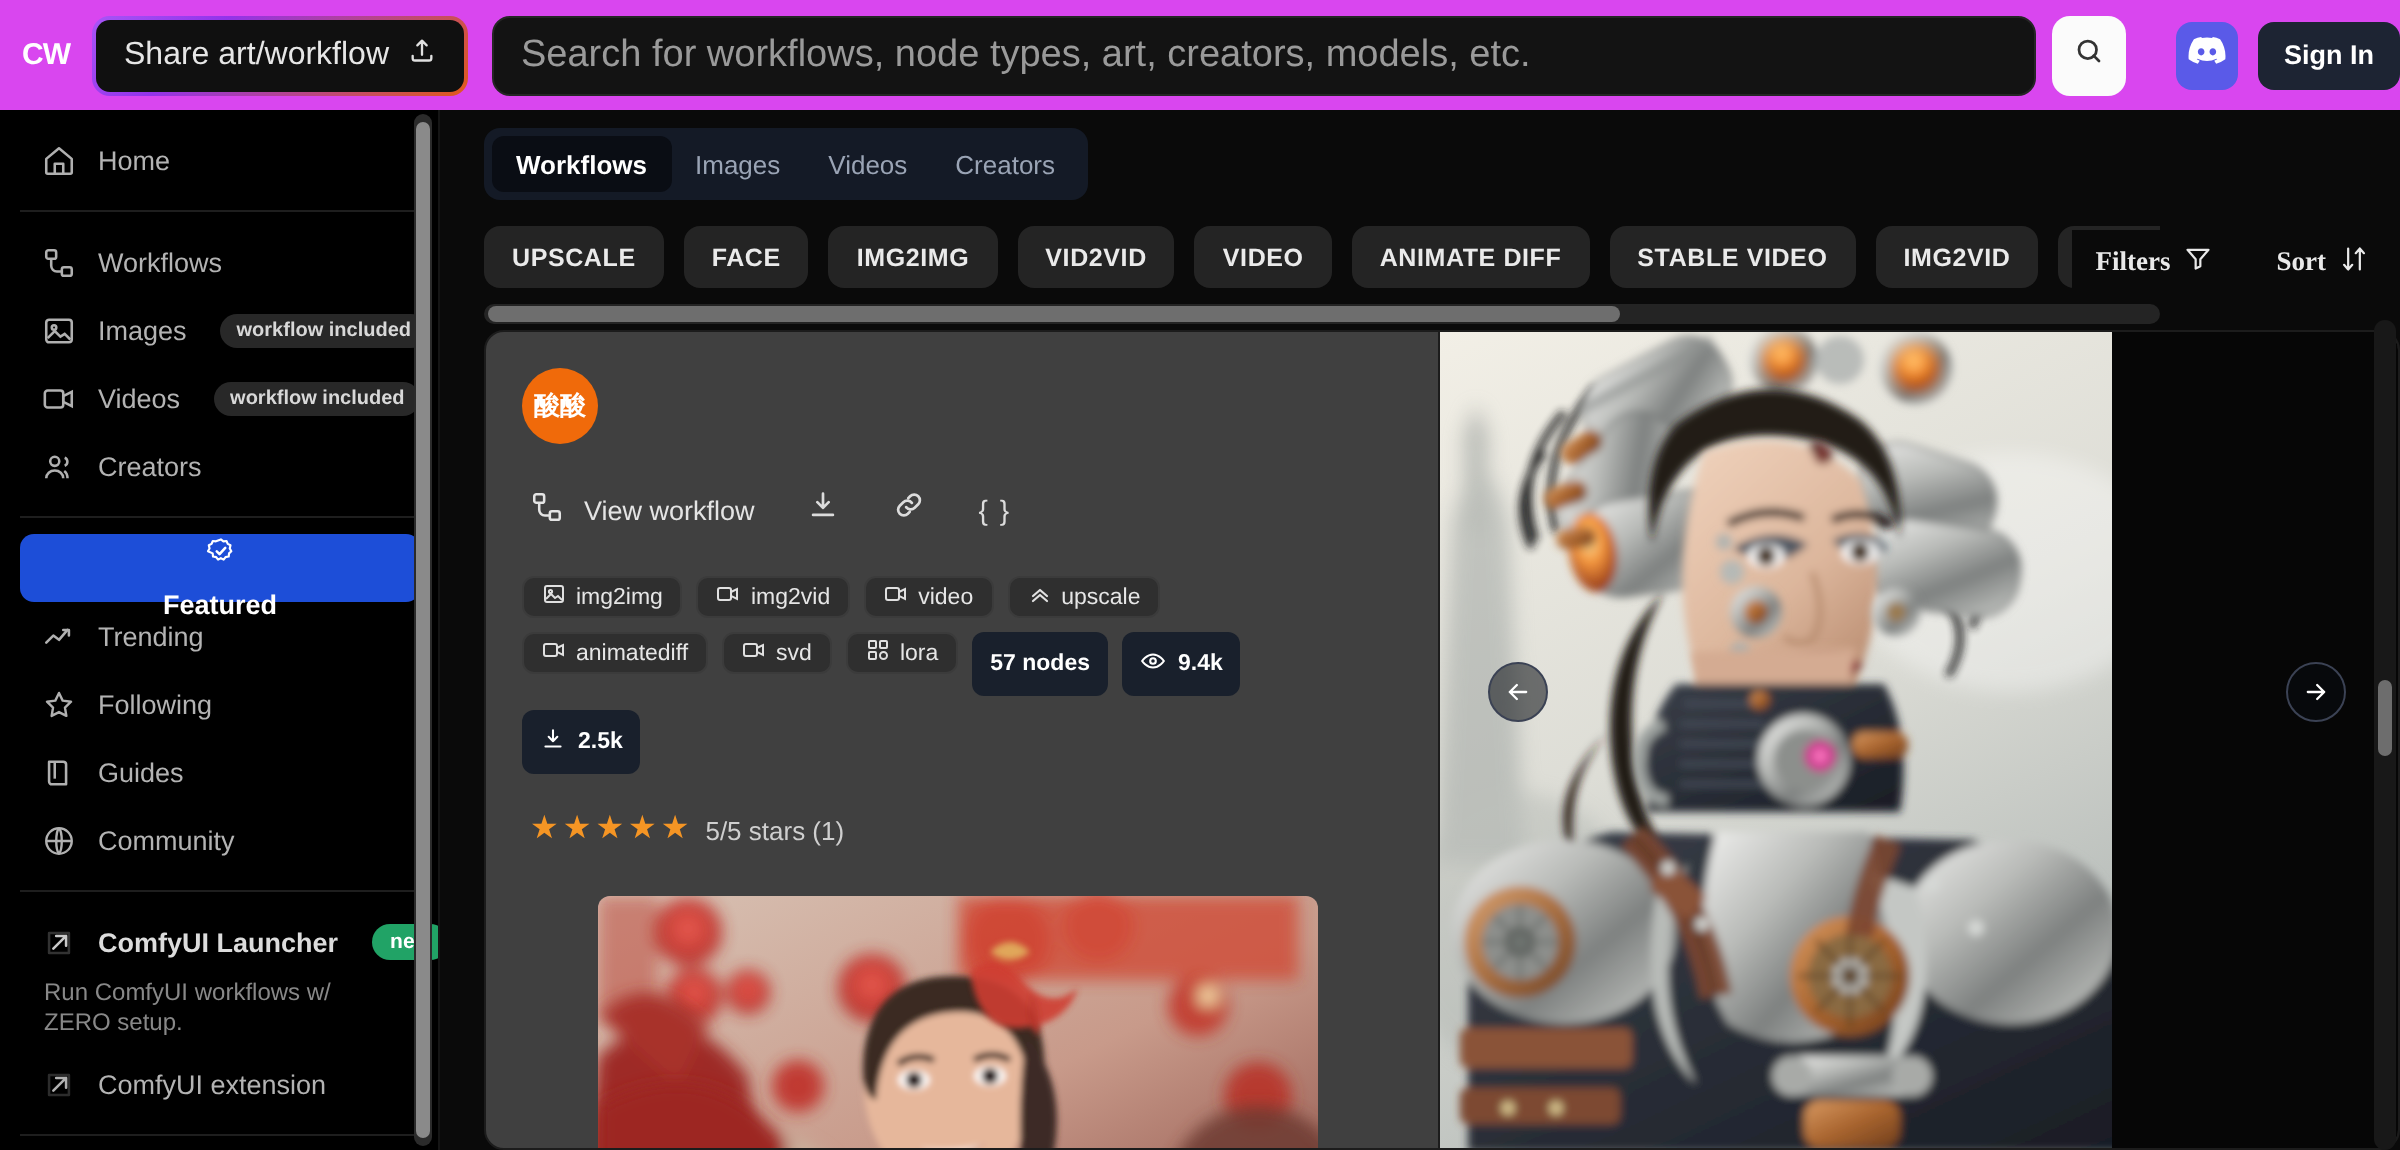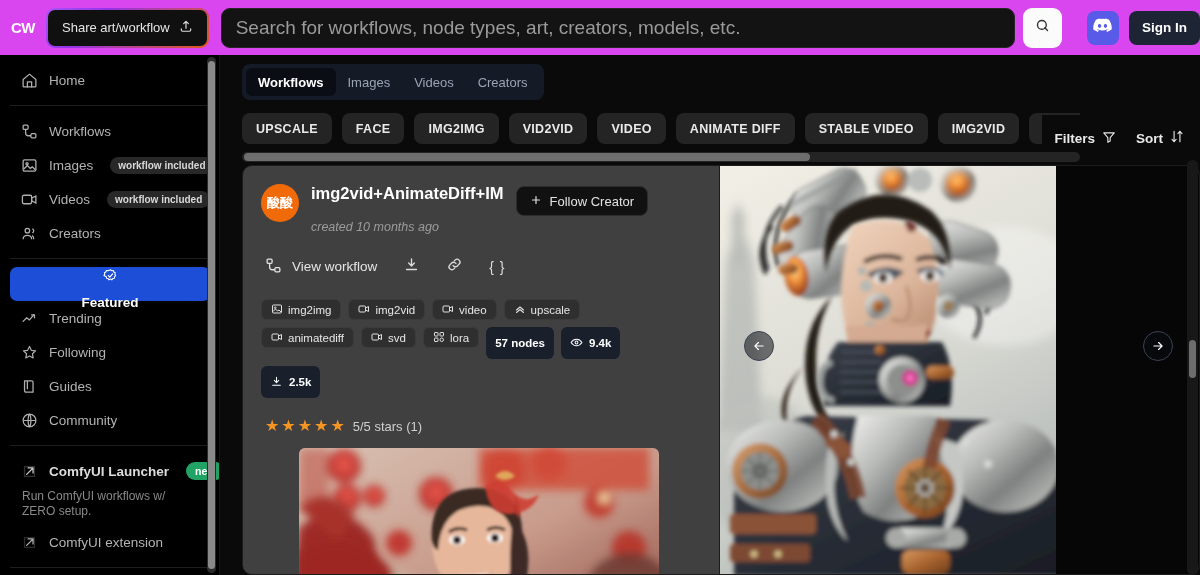--- a/index.html
+++ b/index.html
@@ -25,21 +25,21 @@
   }
   .share-btn {
     height: 40px; padding: 0 14px;
     display: flex; align-items: center; gap: 9px;
     border-radius: 9px;
     background: #111;
     border: 2px solid transparent;
     background-image: linear-gradient(#101010,#101010), linear-gradient(135deg,#a855f7 0%, #9333ea 30%, #e05a1a 100%);
     background-origin: border-box;
     background-clip: padding-box, border-box;
-    font-size: 13px; color: #e6e6e6;
+    font-size: 16px; color: #e6e6e6;
     cursor: pointer; white-space: nowrap; text-align: center;
   }
   .search-wrap {
     margin-left: 12px;
     width: 832px; height: 40px;
     background: #131313;
     border: 1px solid #252525;
     border-radius: 9px;
     display: flex; align-items: center;
     padding: 0 14px;
@@ -147,22 +147,22 @@
   .hscroll-track {
     position: absolute; top: 97px; left: 22px;
     width: 838px; height: 10px; background: #242424; border-radius: 5px;
   }
   .hscroll-thumb {
     position: absolute; top: 1px; left: 2px;
     width: 566px; height: 8px; background: #6e6e6e; border-radius: 5px;
   }
   .filters-area {
     position: absolute; top: 60px; right: 16px;
-    display: flex; align-items: flex-end; gap: 20px;
-    background: #0a0a0a; padding-left: 12px; height: 32px; z-index: 10;
+    display: flex; align-items: center; gap: 32px;
+    background: #0a0a0a; padding-left: 12px; height: 32px; z-index: 10; font-family: Liberation Serif, serif;
   }
   .fbtn {
     display: flex; align-items: center; gap: 7px;
     font-size: 13.5px; font-weight: bold; color: #e9e9e9; cursor: pointer;
   }
 
   
   .card {
     position: absolute; top: 110px; left: 22px;
     width: 958px; height: 410px;
@@ -514,34 +514,20 @@
         </svg>
       </span>
     </div>
   </div>
 
   <div class="card">
     <div class="card-left">
 
       <div class="creator-row">
         <div class="avatar">酸酸</div>
-        <div style="flex:1">
-          <div class="title-line">
-            <div class="wf-title">img2vid+AnimateDiff+IM</div>
-            <div class="follow-btn">
-              <span>
-                <svg width="12" height="12" viewBox="0 0 24 24" fill="none" stroke="#e2e2e2" stroke-width="2.4" stroke-linecap="round">
-                    <path d="M12 5v14M5 12h14"></path>
-                  </svg>
-              </span>
-              <span>Follow Creator</span>
-            </div>
-          </div>
-          <div class="wf-sub">created 10 months ago</div>
-        </div>
       </div>
 
       <div class="actions-row">
         <div class="view-wf">
           <span>
             <svg width="17" height="17" viewBox="0 0 24 24" fill="none" stroke="#e4e4e4" stroke-width="1.8">
               <rect x="3" y="3" width="7" height="6" rx="1.5"></rect>
                 <rect x="14" y="15" width="7" height="6" rx="1.5"></rect>
                 <path d="M6.5 9v5a4 4 0 004 4h3.5"></path>
             </svg>

